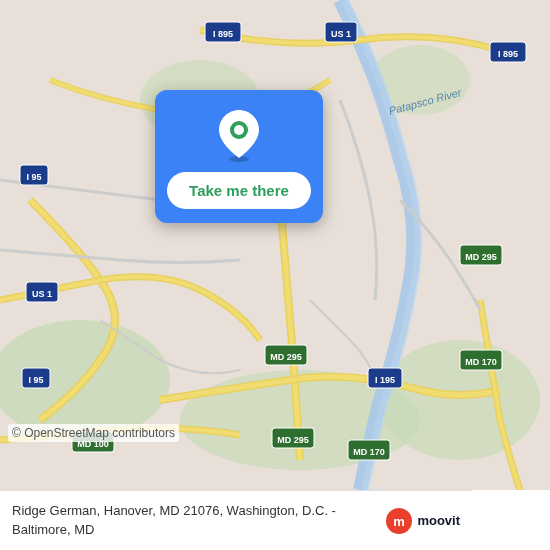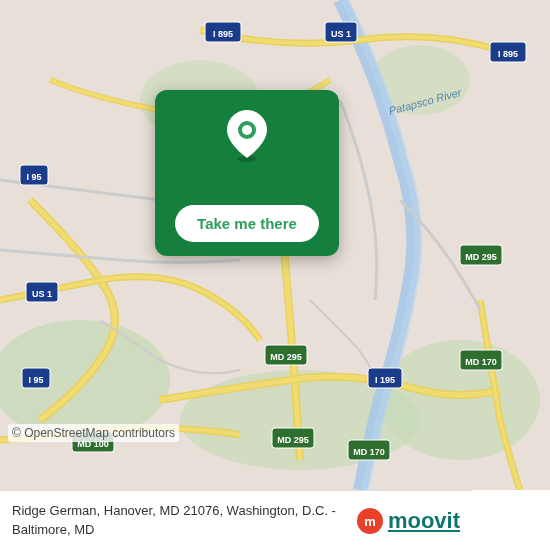--- a/index.html
+++ b/index.html
@@ -26,29 +26,28 @@
       height: 100%;
       position: absolute;
       top: 0; left: 0;
     }
 
     
     #card-overlay {
       position: absolute;
       top: 90px;
       left: 155px;
-      width: 184px;
-      background-color: #15803d;
+      width: 168px;
+      background-color: #3b82f6;
       border-radius: 12px;
       padding: 18px 16px 14px;
       display: flex;
       flex-direction: column;
       align-items: center;
       box-shadow: 0 4px 16px rgba(0,0,0,0.3);
-      gap: 33px;
     }
 
     #location-pin-icon {
       width: 48px;
       height: 54px;
       margin-bottom: 10px;
     }
 
     #take-me-button {
       background-color: white;
@@ -213,15 +212,15 @@
   <div id="address-text">
     <span>Ridge German, Hanover, MD 21076, Washington, D.C.
 - Baltimore, MD</span>
   </div>
   <div id="moovit-logo">
 
     <svg width="28" height="28" viewBox="0 0 28 28">
       <circle cx="14" cy="14" r="13" fill="#e8402a"></circle>
       <text x="14" y="19" text-anchor="middle" fill="white" font-size="13" font-weight="bold">m</text>
     </svg>
-    <span style="font-size:22px; font-weight:700; color:#0f766e;text-decoration:underline;">moovit</span>
+    <span style="font-size:13px; font-weight:700; color:#0f172a;">moovit</span>
   </div>
 </div>
 
 </body></html>

